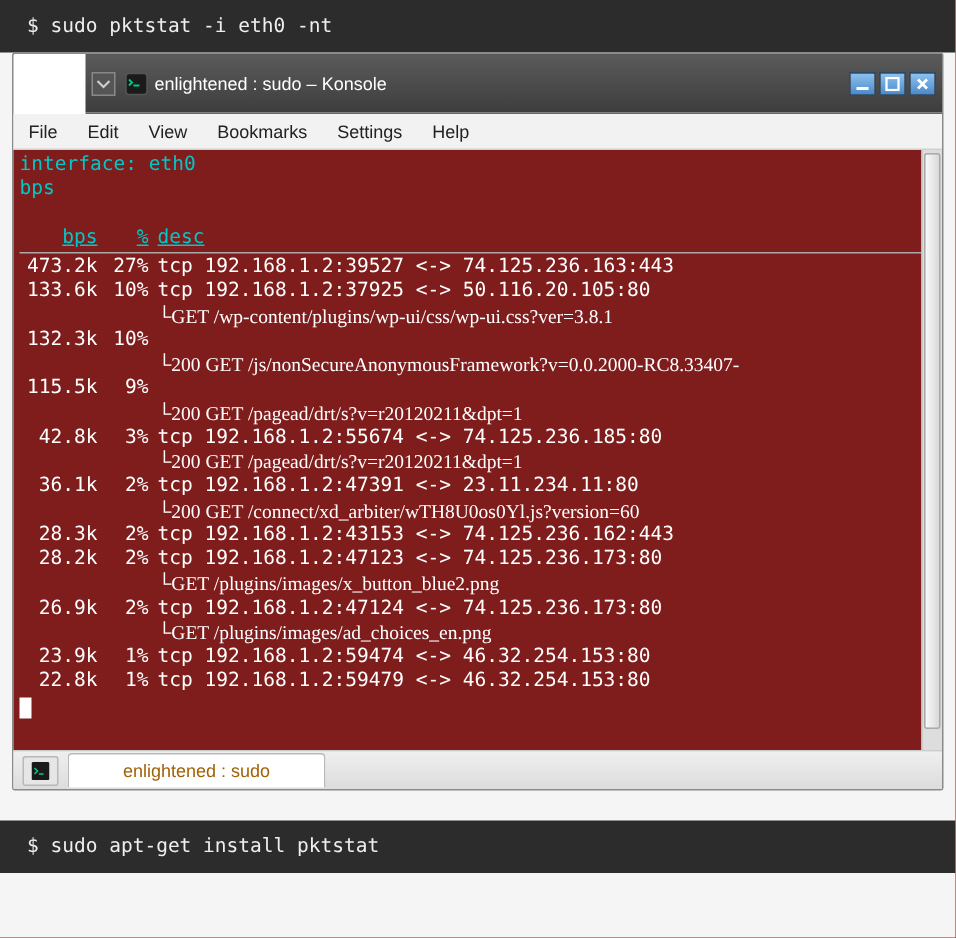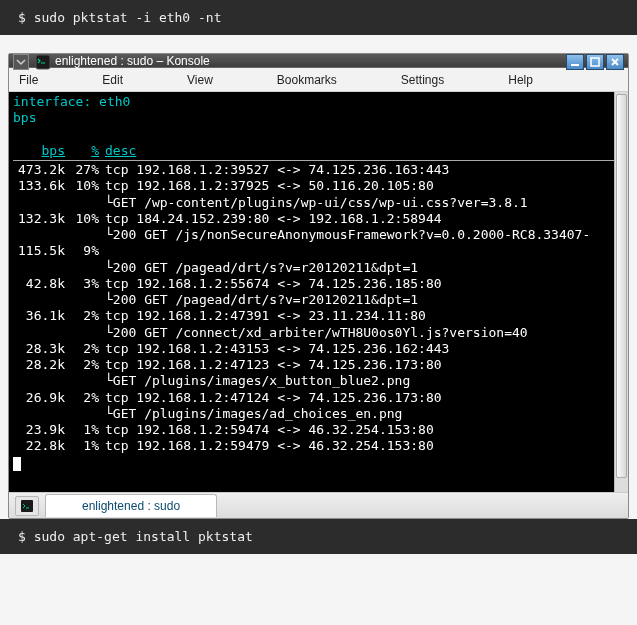--- a/index.html
+++ b/index.html
@@ -1,53 +1,53 @@
 <!DOCTYPE html>
 <html><head>
 <meta charset="utf-8">
 <style>
 * { margin: 0; padding: 0; box-sizing: border-box; }
 body { width: 637px; height: 625px; background: #f5f5f5; font-family: monospace; }
 
 .term-box { background: #2c2c2c; color: #eee; padding: 10px 18px; font-family: "DejaVu Sans Mono", monospace; font-size: 13px; }
-.term-box.first { margin-bottom: 18px; }
-.term-box.last { }
+.term-box.first { }
+.term-box.last { margin-top: 20px; }
 
 .window { margin: 0 8px; border: 1px solid #8a8a8a; background: #fff; border-radius: 2px; }
-.titlebar { display: flex; height: 14px; background: linear-gradient(to bottom, #5b5b5b, #3d3d3d); border-bottom: 1px solid #666; padding: 0 4px; }
+.titlebar { display: flex; align-items: center; height: 40px; background: linear-gradient(to bottom, #5b5b5b, #3d3d3d); border-bottom: 1px solid #666; padding: 0 4px; margin-left: 48px; }
 .titlebar .sysmenu { width: 16px; height: 16px; background: #555; border: 1px solid #888; margin-right: 2px; display: flex; align-items: center; justify-content: center; }
 .titlebar .sysmenu svg { width: 10px; height: 10px; }
 .titlebar .appicon { width: 16px; height: 16px; margin: 0 4px; }
 .titlebar .title { color: #fff; font-family: sans-serif; font-size: 12px; flex: 1; }
 .titlebar .winbtn { width: 18px; height: 16px; margin-left: 2px; display: flex; align-items: center; justify-content: center; border: 1px solid #2a4a6a; }
 .winbtn.min { background: linear-gradient(to bottom, #8ec1ee, #4a8ac8); }
 .winbtn.max { background: linear-gradient(to bottom, #8ec1ee, #4a8ac8); }
 .winbtn.close { background: linear-gradient(to bottom, #8ec1ee, #4a8ac8); }
 .winbtn svg { width: 10px; height: 10px; }
 
-.menubar { display: flex; height: 24px; align-items: center; background: #f2f2f2; border-bottom: 1px solid #d0d0d0; font-family: sans-serif; font-size: 12px; color: #222; gap: 44px; }
+.menubar { display: flex; height: 24px; align-items: center; background: #f2f2f2; border-bottom: 1px solid #d0d0d0; font-family: sans-serif; font-size: 12px; color: #222; }
 .menubar .menuitem { padding: 4px 10px; cursor: pointer; }
 
-.terminal { background: #000000; color: #fff; font-family: "DejaVu Sans Mono", monospace; font-size: 13px; line-height: 1.25; padding: 2px 4px 4px 4px; height: 400px; overflow: hidden; position: relative; }
+.terminal { background: #7f1d1d; color: #fff; font-family: "DejaVu Sans Mono", monospace; font-size: 13px; line-height: 1.25; padding: 2px 4px 4px 4px; height: 400px; overflow: hidden; position: relative; }
 .terminal .cyan { color: #00c8c8; }
 .terminal .uline { text-decoration: underline; }
 .terminal .row { display: flex; }
 .terminal .c-bps { width: 52px; text-align: right; }
 .terminal .c-pct { width: 40px; text-align: right; padding-right: 6px; }
 .terminal .c-desc { flex: 1; }
-.terminal .sub { padding-left: 92px; }
+.terminal .sub { padding-left: 92px; font-family: Liberation Serif, serif; }
 .terminal .sub::before { content: "\2514 "; color: #fff; }
 .terminal .hr { border-top: 1px solid #aaa; width: 100%; height: 1px; margin-top: 1px; margin-bottom: 1px; }
 .terminal .cursor { display: inline-block; width: 8px; height: 14px; background: #fff; vertical-align: bottom; }
 .terminal .scrollbar { position: absolute; right: 0; top: 0; bottom: 0; width: 14px; background: #ddd; border-left: 1px solid #bbb; }
 .terminal .scrollbar .thumb { position: absolute; left: 1px; right: 1px; top: 2px; height: 96%; background: linear-gradient(to right, #fafafa, #d8d8d8); border: 1px solid #aaa; border-radius: 2px; }
 
 .tabbar { display: flex; align-items: center; height: 26px; background: linear-gradient(to bottom, #efefef, #dcdcdc); border-top: 1px solid #ccc; font-family: sans-serif; font-size: 12px; }
 .tabbar .newtab { width: 24px; height: 20px; margin: 0 6px; background: #e6e6e6; border: 1px solid #b8b8b8; border-radius: 2px; display: flex; align-items: center; justify-content: center; }
-.tabbar .tab { padding: 4px 36px; background: #fff; border: 1px solid #b8b8b8; border-bottom: none; border-radius: 3px 3px 0 0; color: #0c4a6e; }
+.tabbar .tab { padding: 4px 36px; background: #fff; border: 1px solid #b8b8b8; border-bottom: none; border-radius: 3px 3px 0 0; color: #a16207; }
 </style>
 </head>
 <body>
 
 <div class="term-box first">
   <span>$ </span><span>sudo pktstat -i eth0 -nt</span>
 </div>
 
 <div class="window">
   <div class="titlebar">
@@ -105,40 +105,39 @@
         </div>
         <div class="row">
           <span class="c-bps">133.6k</span>
           <span class="c-pct">10%</span>
           <span class="c-desc">tcp 192.168.1.2:37925 &lt;-&gt; 50.116.20.105:80</span>
         </div>
         <div class="sub">GET /wp-content/plugins/wp-ui/css/wp-ui.css?ver=3.8.1</div>
         <div class="row">
           <span class="c-bps">132.3k</span>
           <span class="c-pct">10%</span>
-          <span class="c-desc">tcp 184.24.152.239:80 &lt;-&gt; 192.168.1.2:58944</span>
         </div>
         <div class="sub">200 GET /js/nonSecureAnonymousFramework?v=0.0.2000-RC8.33407-</div>
         <div class="row">
           <span class="c-bps">115.5k</span>
           <span class="c-pct">9%</span>
         </div>
         <div class="sub">200 GET /pagead/drt/s?v=r20120211&amp;dpt=1</div>
         <div class="row">
           <span class="c-bps">42.8k</span>
           <span class="c-pct">3%</span>
           <span class="c-desc">tcp 192.168.1.2:55674 &lt;-&gt; 74.125.236.185:80</span>
         </div>
         <div class="sub">200 GET /pagead/drt/s?v=r20120211&amp;dpt=1</div>
         <div class="row">
           <span class="c-bps">36.1k</span>
           <span class="c-pct">2%</span>
           <span class="c-desc">tcp 192.168.1.2:47391 &lt;-&gt; 23.11.234.11:80</span>
         </div>
-        <div class="sub">200 GET /connect/xd_arbiter/wTH8U0os0Yl.js?version=40</div>
+        <div class="sub">200 GET /connect/xd_arbiter/wTH8U0os0Yl.js?version=60</div>
         <div class="row">
           <span class="c-bps">28.3k</span>
           <span class="c-pct">2%</span>
           <span class="c-desc">tcp 192.168.1.2:43153 &lt;-&gt; 74.125.236.162:443</span>
         </div>
         <div class="row">
           <span class="c-bps">28.2k</span>
           <span class="c-pct">2%</span>
           <span class="c-desc">tcp 192.168.1.2:47123 &lt;-&gt; 74.125.236.173:80</span>
         </div>

